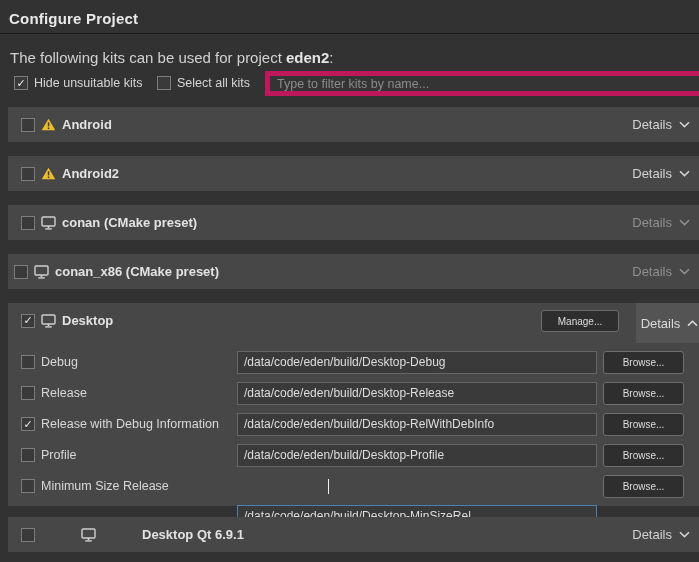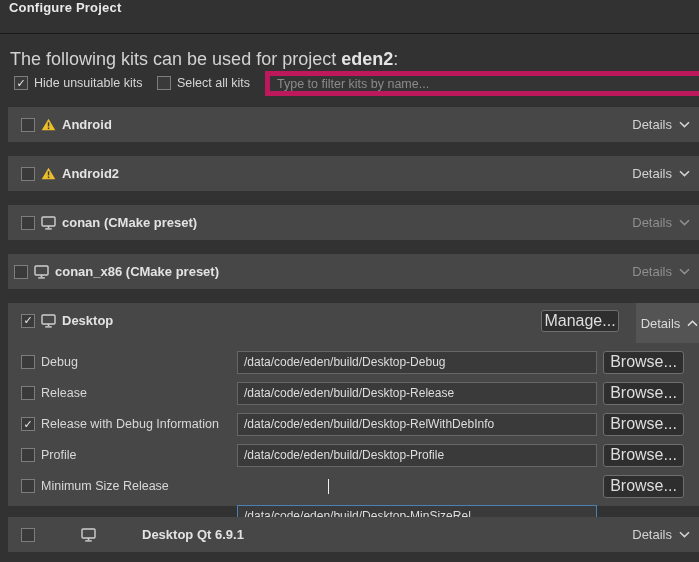--- a/index.html
+++ b/index.html
@@ -5,25 +5,25 @@
   * { margin:0; padding:0; box-sizing:border-box; }
   html,body { width:699px; height:562px; }
   body {
     background:#323232;
     font-family:"Liberation Sans","DejaVu Sans",sans-serif;
     color:#d6d6d6;
     position:relative;
     overflow:hidden;
   }
   .page-title {
-    position:absolute; left:9px; top:0;
-    font-size:13px; font-weight:bold; color:#e9e9e9; letter-spacing:.2px;
+    position:absolute; left:9px; top:10px;
+    font-size:15px; font-weight:bold; color:#e9e9e9; letter-spacing:.2px;
   }
   .title-sep { position:absolute; left:0; top:33px; width:699px; height:1px; background:#1b1b1b; }
-  .intro { position:absolute; left:10px; top:49px; font-size:18px; color:#d2d2d2; }
+  .intro { position:absolute; left:10px; top:49px; font-size:15px; color:#d2d2d2; }
   .intro b { color:#e4e4e4; }
 
   
   .cb-group { position:absolute; display:flex; align-items:center; gap:6px; font-size:12.5px; color:#d6d6d6; cursor:default; }
   .cb {
     width:14px; height:14px; border:1px solid #7d7d7d; background:#3a3a3a;
     display:inline-flex; align-items:center; justify-content:center; flex:0 0 auto;
   }
   .cb .tick { font-size:11px; line-height:1; color:#ececec; visibility:hidden; }
   .cb.checked .tick { visibility:visible; }
@@ -49,21 +49,21 @@
   
   .kit-panel { top:303px; height:203px; }
   .panel-header { height:35px; display:flex; align-items:center; padding:0 13px; position:relative; }
   .details-tab {
     position:absolute; right:0; top:0; width:67px; height:40px; background:#545454;
     display:flex; align-items:center; justify-content:center; gap:7px;
     font-size:13px; color:#dadada; cursor:default;
   }
   .btn {
     background:#2e2e2e; border:1px solid #6e6e6e; border-radius:3px;
-    color:#dedede; font-family:"Liberation Sans","DejaVu Sans",sans-serif; font-size:16px;
+    color:#dedede; font-family:"Liberation Sans","DejaVu Sans",sans-serif; font-size:10px;
     display:inline-flex; align-items:center; justify-content:center; cursor:default;
   }
   .manage-btn { position:absolute; right:84px; top:7px; width:78px; height:22px; }
 
   .cfg-row {
     position:absolute; left:0; width:683px; height:24px;
     display:flex; align-items:center; padding:0 7px 0 13px;
   }
   .cfg-label { margin-left:6px; width:196px; font-size:12.5px; color:#d8d8d8; flex:0 0 auto; }
   .cfg-input-wrap { flex:1; position:relative; height:23px; }

